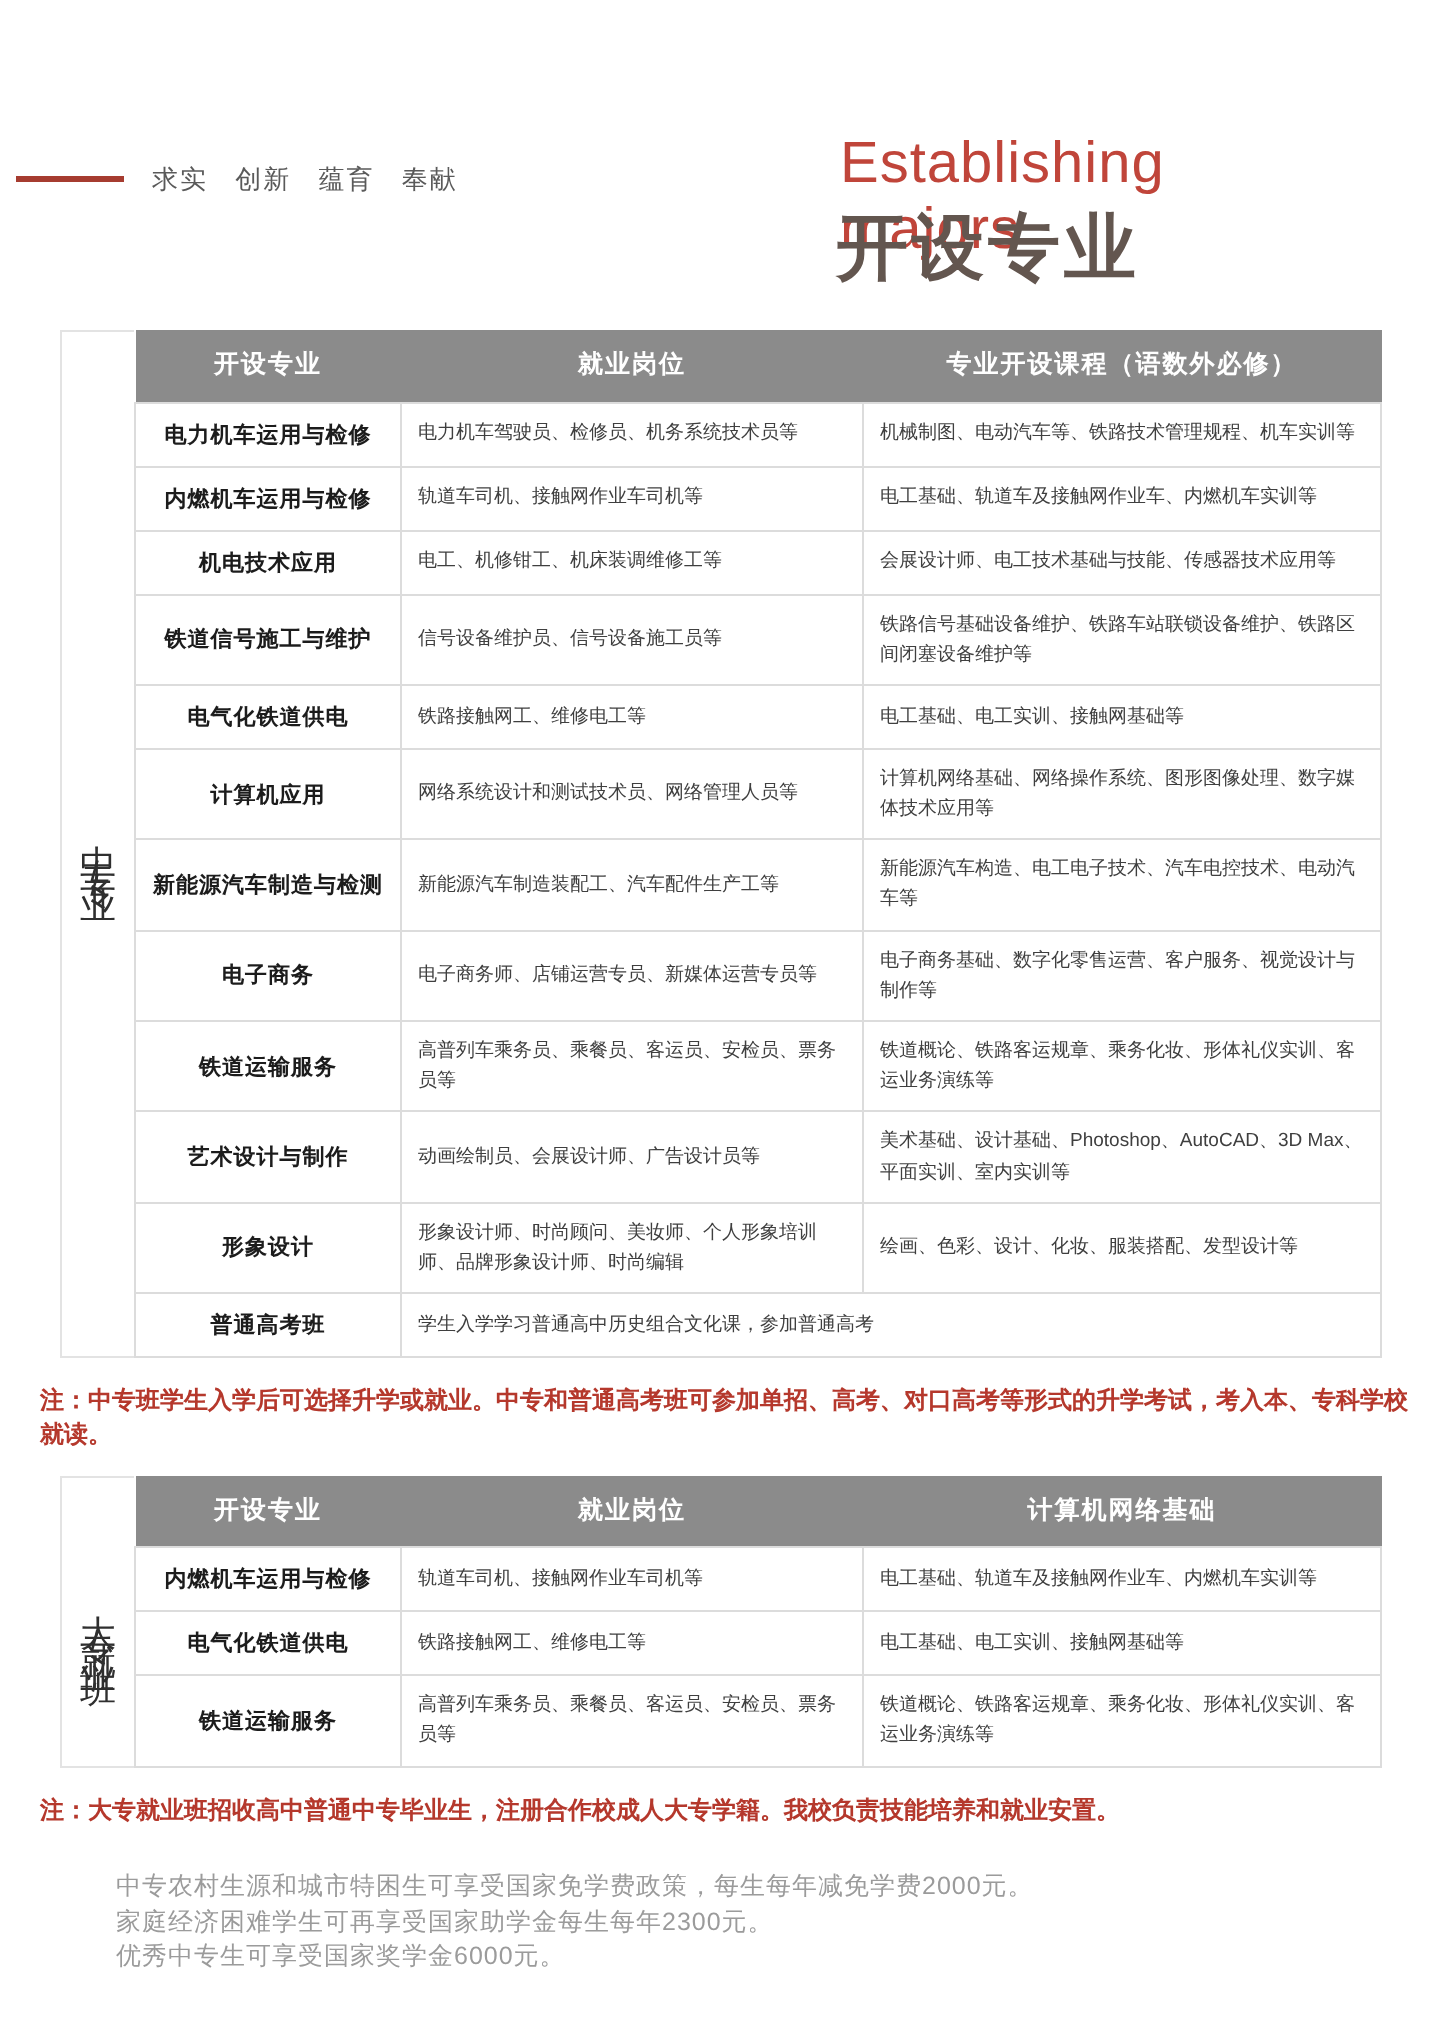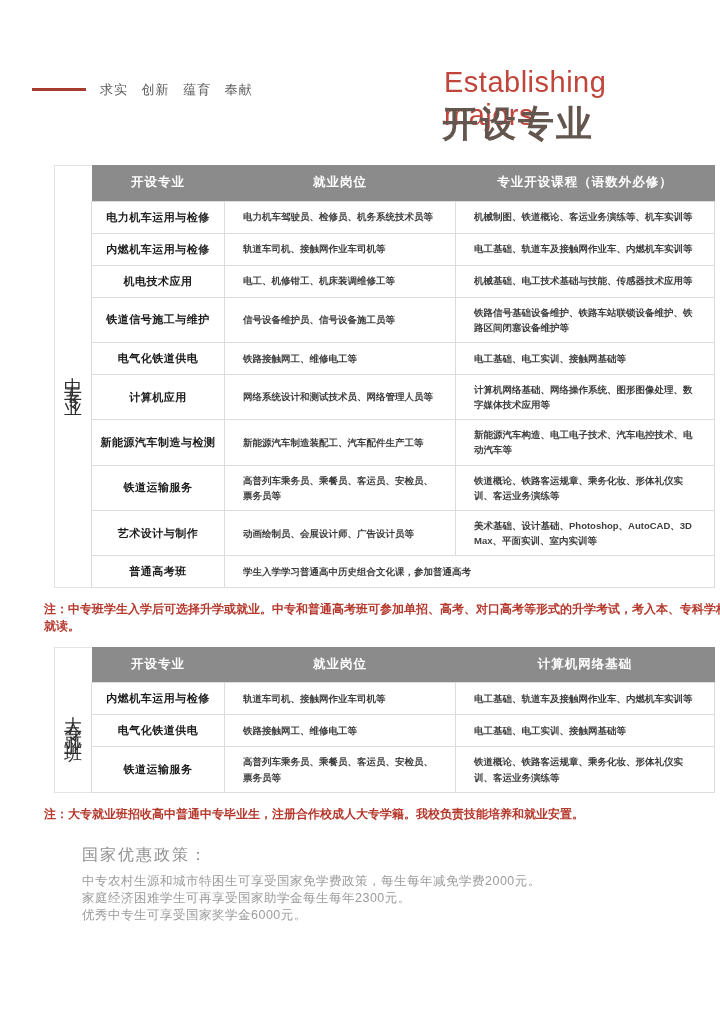--- a/index.html
+++ b/index.html
@@ -3,21 +3,21 @@
 <meta charset="utf-8">
 <style>
   * { margin: 0; padding: 0; box-sizing: border-box; }
   html, body { background: #ffffff; }
   body {
     font-family: "Liberation Sans", "DejaVu Sans", sans-serif;
     width: 720px; height: 1019px;
     position: relative; overflow: hidden;
     color: #3a3a3a;
   }
-  .page { position: relative; width: 632px; height: 1019px; background: #fff; margin-left: 24px; }
+  .page { position: relative; width: 632px; height: 1019px; background: #fff; }
 
   
   .accent-rule {
     position: absolute; left: 8px; top: 88px;
     width: 54px; height: 3px; background: #a63c30;
   }
   .motto {
     position: absolute; left: 76px; top: 81px;
     font-size: 13px; color: #5a5a5a; word-spacing: 9px; letter-spacing: 1px;
   }
@@ -57,21 +57,21 @@
     letter-spacing: 1px;
   }
   table.majors tbody th, table.majors tbody td {
     border: 1px solid #dcdcdc; vertical-align: middle;
   }
   table.majors tbody th {
     font-size: 11px; font-weight: bold; color: #1c1c1c;
     padding: 8px 4px; letter-spacing: 0.5px;
   }
   table.majors tbody td {
-    font-size: 9.5px; color: #3f3f3f; padding: 7px 18px; line-height: 1.6; font-weight: bold;
+    font-size: 9.5px; color: #3f3f3f; padding: 7px 8px; line-height: 1.6;
   }
   .table-note {
     margin: 13px 0 0 -10px; width: 690px;
     font-size: 12px; font-weight: bold; color: #b5382c; line-height: 1.4;
   }
   .gap1 { height: 12px; }
 
   
   .policy { margin: 22px 0 0 28px; }
   .policy-heading {
@@ -107,31 +107,31 @@
           <tr>
             <th>开设专业</th>
             <th>就业岗位</th>
             <th>专业开设课程（语数外必修）</th>
           </tr>
         </thead>
         <tbody>
             <tr>
               <th>电力机车运用与检修</th>
               <td>电力机车驾驶员、检修员、机务系统技术员等</td>
-              <td>机械制图、铁道概论、客运业务演练等、机车实训等</td>
+              <td>机械制图、电动汽车等、铁路技术管理规程、机车实训等</td>
             </tr>
             <tr>
               <th>内燃机车运用与检修</th>
               <td>轨道车司机、接触网作业车司机等</td>
               <td>电工基础、轨道车及接触网作业车、内燃机车实训等</td>
             </tr>
             <tr>
               <th>机电技术应用</th>
               <td>电工、机修钳工、机床装调维修工等</td>
-              <td>机械基础、电工技术基础与技能、传感器技术应用等</td>
+              <td>会展设计师、电工技术基础与技能、传感器技术应用等</td>
             </tr>
             <tr>
               <th>铁道信号施工与维护</th>
               <td>信号设备维护员、信号设备施工员等</td>
               <td>铁路信号基础设备维护、铁路车站联锁设备维护、铁路区间闭塞设备维护等</td>
             </tr>
             <tr>
               <th>电气化铁道供电</th>
               <td>铁路接触网工、维修电工等</td>
               <td>电工基础、电工实训、接触网基础等</td>
@@ -140,28 +140,38 @@
               <th>计算机应用</th>
               <td>网络系统设计和测试技术员、网络管理人员等</td>
               <td>计算机网络基础、网络操作系统、图形图像处理、数字媒体技术应用等</td>
             </tr>
             <tr>
               <th>新能源汽车制造与检测</th>
               <td>新能源汽车制造装配工、汽车配件生产工等</td>
               <td>新能源汽车构造、电工电子技术、汽车电控技术、电动汽车等</td>
             </tr>
             <tr>
+              <th>电子商务</th>
+              <td>电子商务师、店铺运营专员、新媒体运营专员等</td>
+              <td>电子商务基础、数字化零售运营、客户服务、视觉设计与制作等</td>
+            </tr>
+            <tr>
               <th>铁道运输服务</th>
               <td>高普列车乘务员、乘餐员、客运员、安检员、票务员等</td>
               <td>铁道概论、铁路客运规章、乘务化妆、形体礼仪实训、客运业务演练等</td>
             </tr>
             <tr>
               <th>艺术设计与制作</th>
               <td>动画绘制员、会展设计师、广告设计员等</td>
               <td>美术基础、设计基础、Photoshop、AutoCAD、3D Max、平面实训、室内实训等</td>
+            </tr>
+            <tr>
+              <th>形象设计</th>
+              <td>形象设计师、时尚顾问、美妆师、个人形象培训师、品牌形象设计师、时尚编辑</td>
+              <td>绘画、色彩、设计、化妆、服装搭配、发型设计等</td>
             </tr>
             <tr>
               <th>普通高考班</th>
               <td colspan="2">学生入学学习普通高中历史组合文化课，参加普通高考</td>
             </tr>
           </tbody>
       </table>
     </div>
 
     <div class="table-note">注：中专班学生入学后可选择升学或就业。中专和普通高考班可参加单招、高考、对口高考等形式的升学考试，考入本、专科学校就读。</div>
@@ -200,20 +210,19 @@
               <td>高普列车乘务员、乘餐员、客运员、安检员、票务员等</td>
               <td>铁道概论、铁路客运规章、乘务化妆、形体礼仪实训、客运业务演练等</td>
             </tr>
           </tbody>
       </table>
     </div>
 
     <div class="table-note">注：大专就业班招收高中普通中专毕业生，注册合作校成人大专学籍。我校负责技能培养和就业安置。</div>
 
     <div class="policy">
-      <div class="policy-heading">国家优惠政策：</div>
       <div class="policy-line">中专农村生源和城市特困生可享受国家免学费政策，每生每年减免学费2000元。</div>
       <div class="policy-line">家庭经济困难学生可再享受国家助学金每生每年2300元。</div>
       <div class="policy-line">优秀中专生可享受国家奖学金6000元。</div>
     </div>
 
   </div>
 </div>
 
 </body></html>

